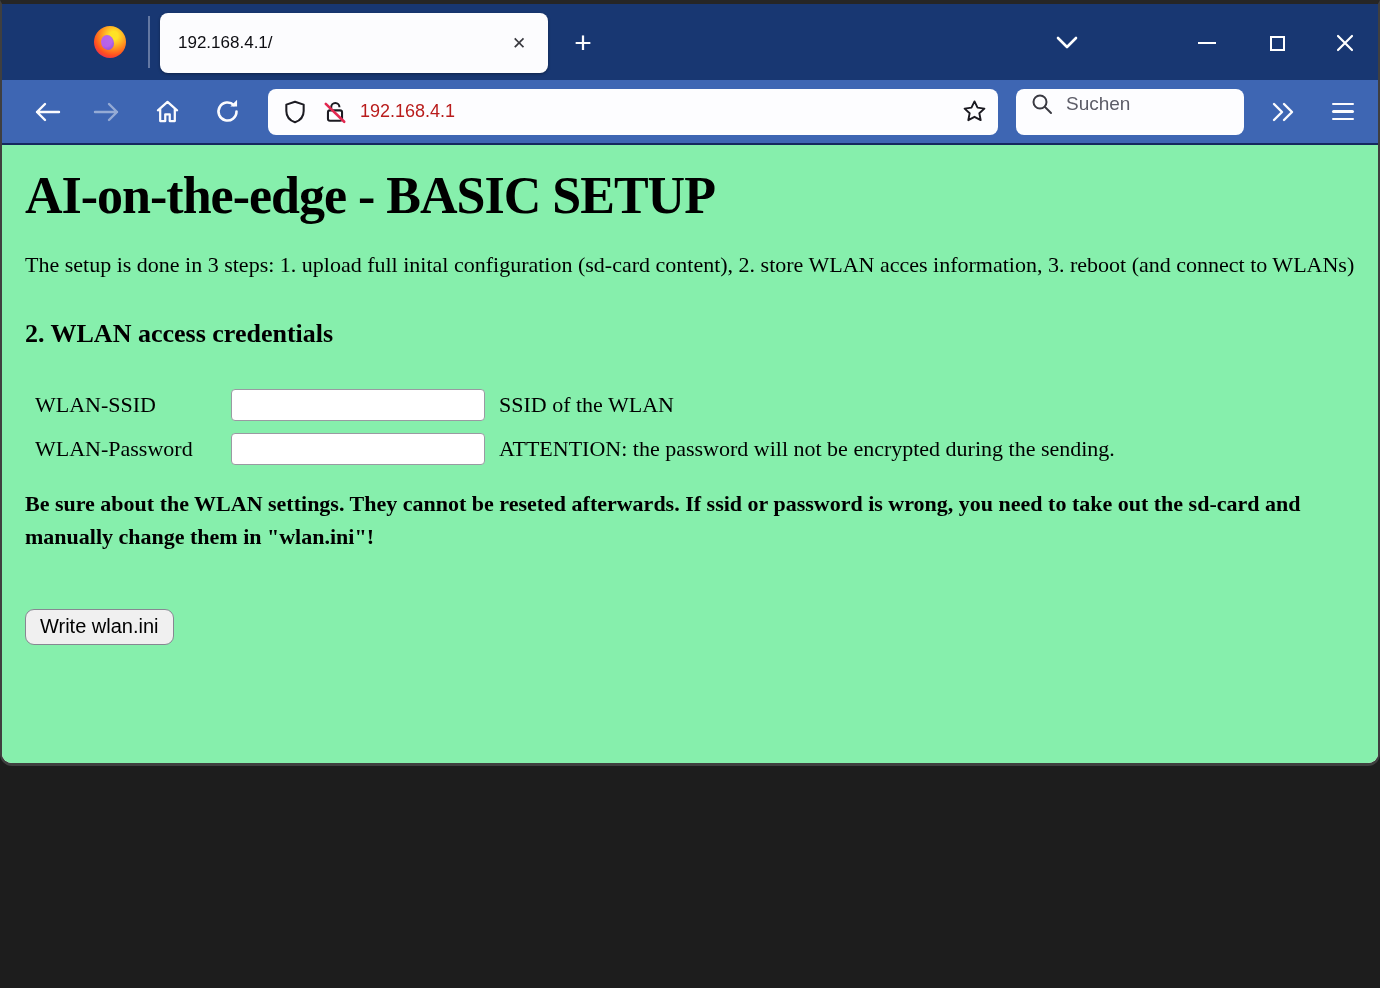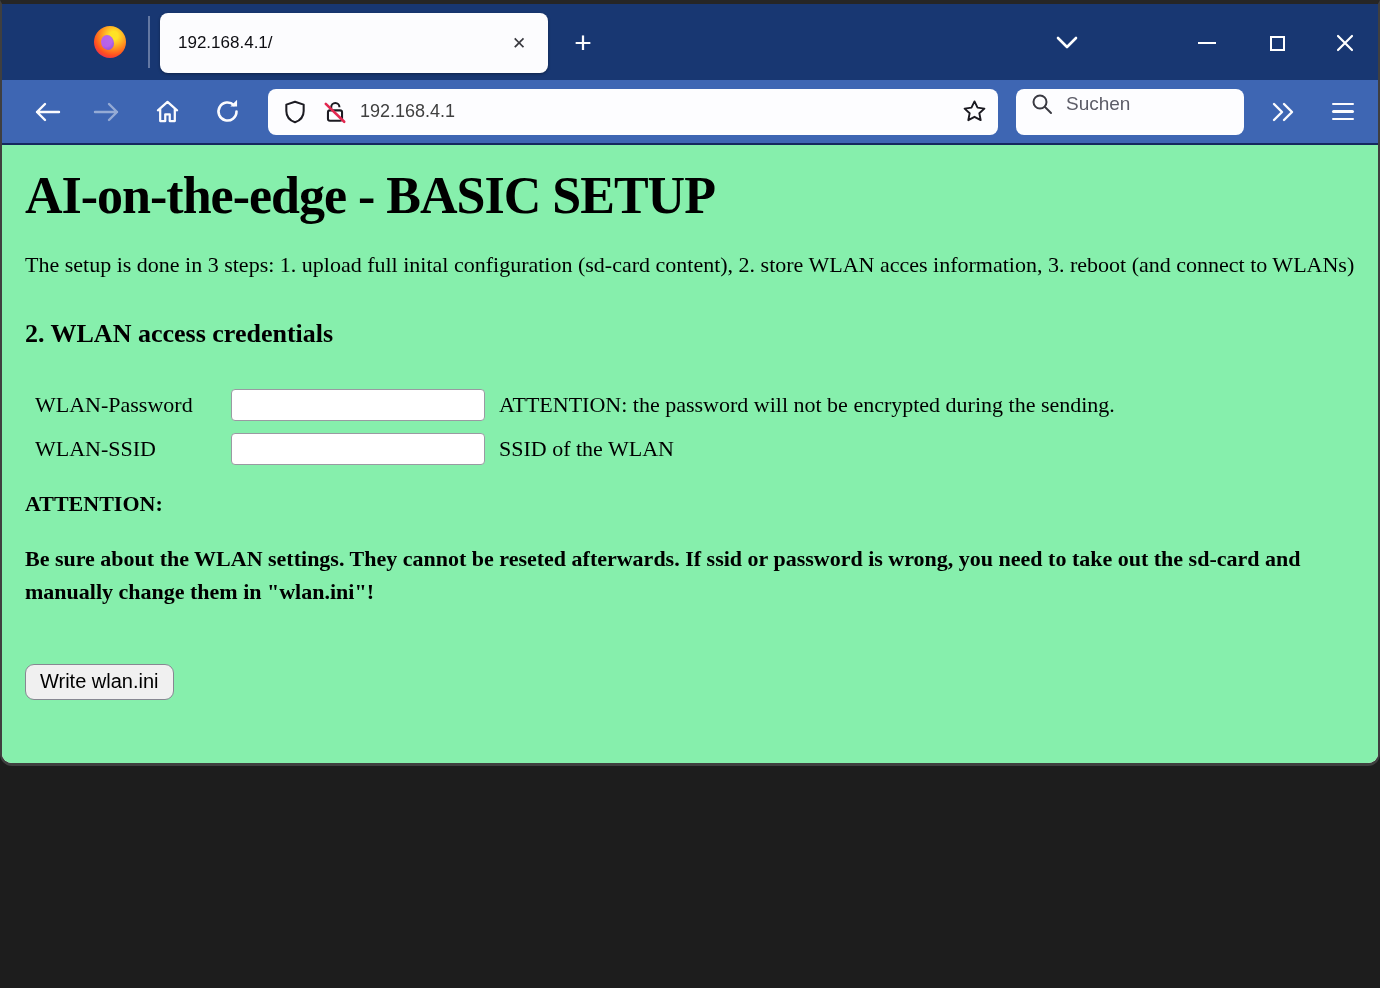--- a/index.html
+++ b/index.html
@@ -83,21 +83,21 @@
     width:30px; height:30px; flex:0 0 auto;
     display:flex; align-items:center; justify-content:center;
   }
   .nav-icon + .nav-icon { margin-left:30px; }
   .urlbar {
     margin-left:26px; flex:1 1 auto; height:46px;
     background:#fdfdff; border-radius:8px;
     display:flex; align-items:center;
     padding:0 10px 0 14px;
   }
-  .url-text { margin-left:12px; font-size:18px; color:#404040; flex:1; }
+  .url-text { margin-left:12px; font-size:18px; color:#b91c1c; flex:1; }
   .searchbox {
     margin-left:18px; flex:0 0 228px; height:46px;
     background:#fdfdff; border-radius:8px;
     display:flex; align-items:center; padding:0 12px 16px 14px;
   }
   .search-placeholder { margin-left:12px; font-size:19px; color:#5d5d68; }
   .overflow-btn { margin-left:24px; }
   .menu-btn { margin-left:34px; }
   .hamburger { display:flex; flex-direction:column; gap:5px; }
   .hamburger span { display:block; width:22px; height:2.5px; background:#fbfbfe; border-radius:2px; }
@@ -238,30 +238,29 @@
 
   <div class="content">
     <h1>AI-on-the-edge - BASIC SETUP</h1>
 
     <p>The setup is done in 3 steps: 1. upload full inital configuration (sd-card content), 2. store WLAN acces information, 3. reboot (and connect to WLANs)</p>
 
     <h2>2. WLAN access credentials</h2>
 
     <div class="wlan-form">
       <div class="form-row">
+        <span class="form-label">WLAN-SSID</span>
+        <span><input type="text" value="" style=""></span>
+        <span class="form-desc">SSID of the WLAN</span>
+      </div>
+      <div class="form-row">
         <span class="form-label">WLAN-Password</span>
         <span><input type="text" value="" style=""></span>
         <span class="form-desc">ATTENTION: the password will not be encrypted during the sending.</span>
       </div>
-      <div class="form-row">
-        <span class="form-label">WLAN-SSID</span>
-        <span><input type="text" value="" style=""></span>
-        <span class="form-desc">SSID of the WLAN</span>
-      </div>
-    </div>
-
-    <p class="attention-heading">ATTENTION:</p>
+    </div>
+
     <p class="warning">Be sure about the WLAN settings. They cannot be reseted afterwards. If ssid or password is wrong, you need to take out the sd-card and manually change them in "wlan.ini"!</p>
 
     <button class="write-btn">Write wlan.ini</button>
   </div>
 
 </div>
 
 </body></html>

